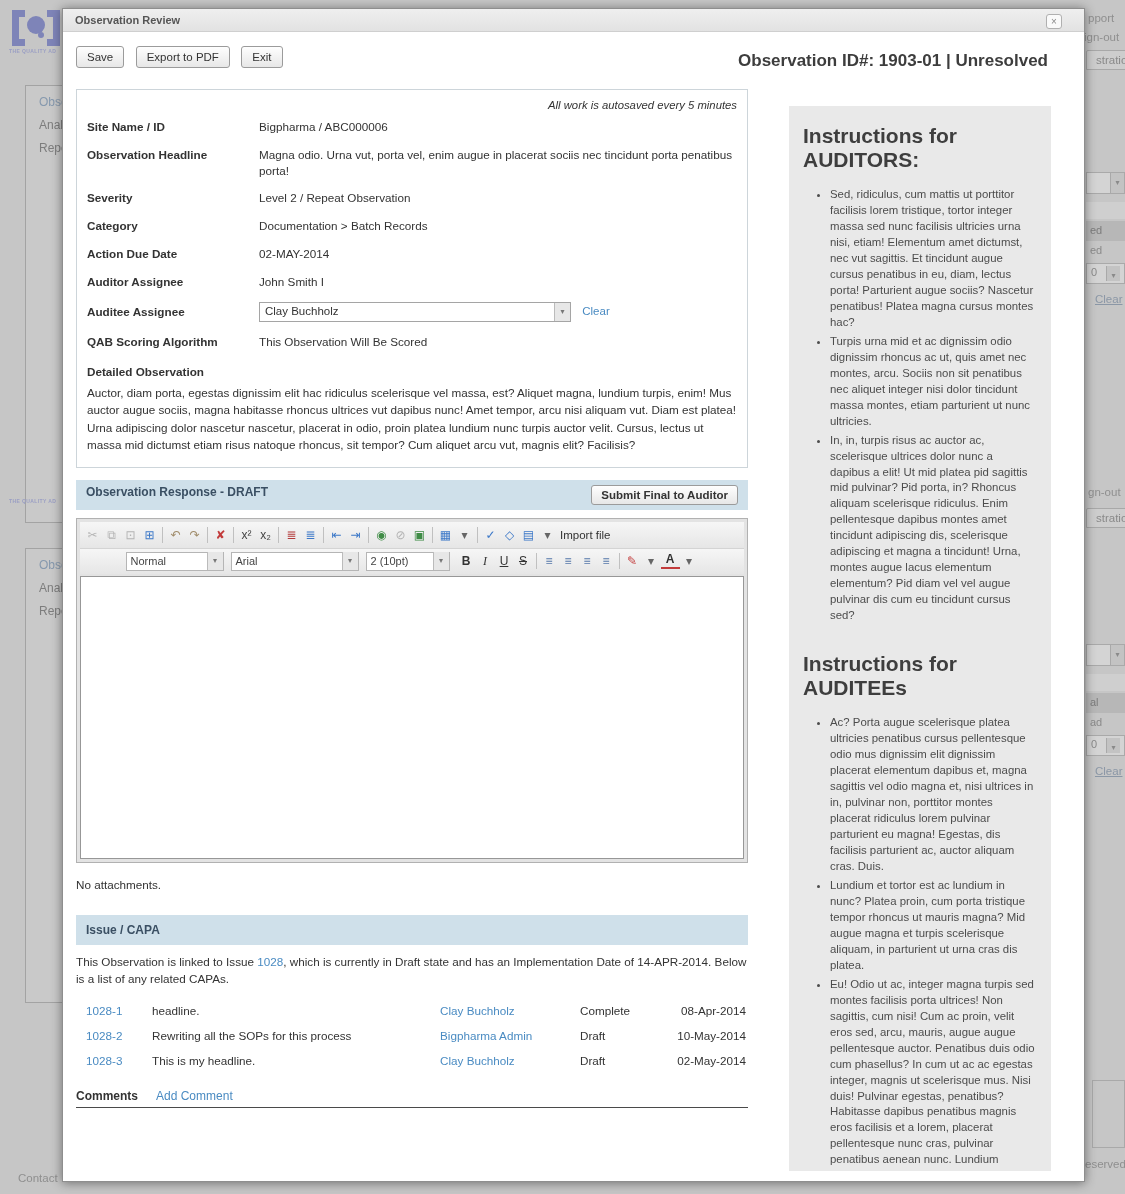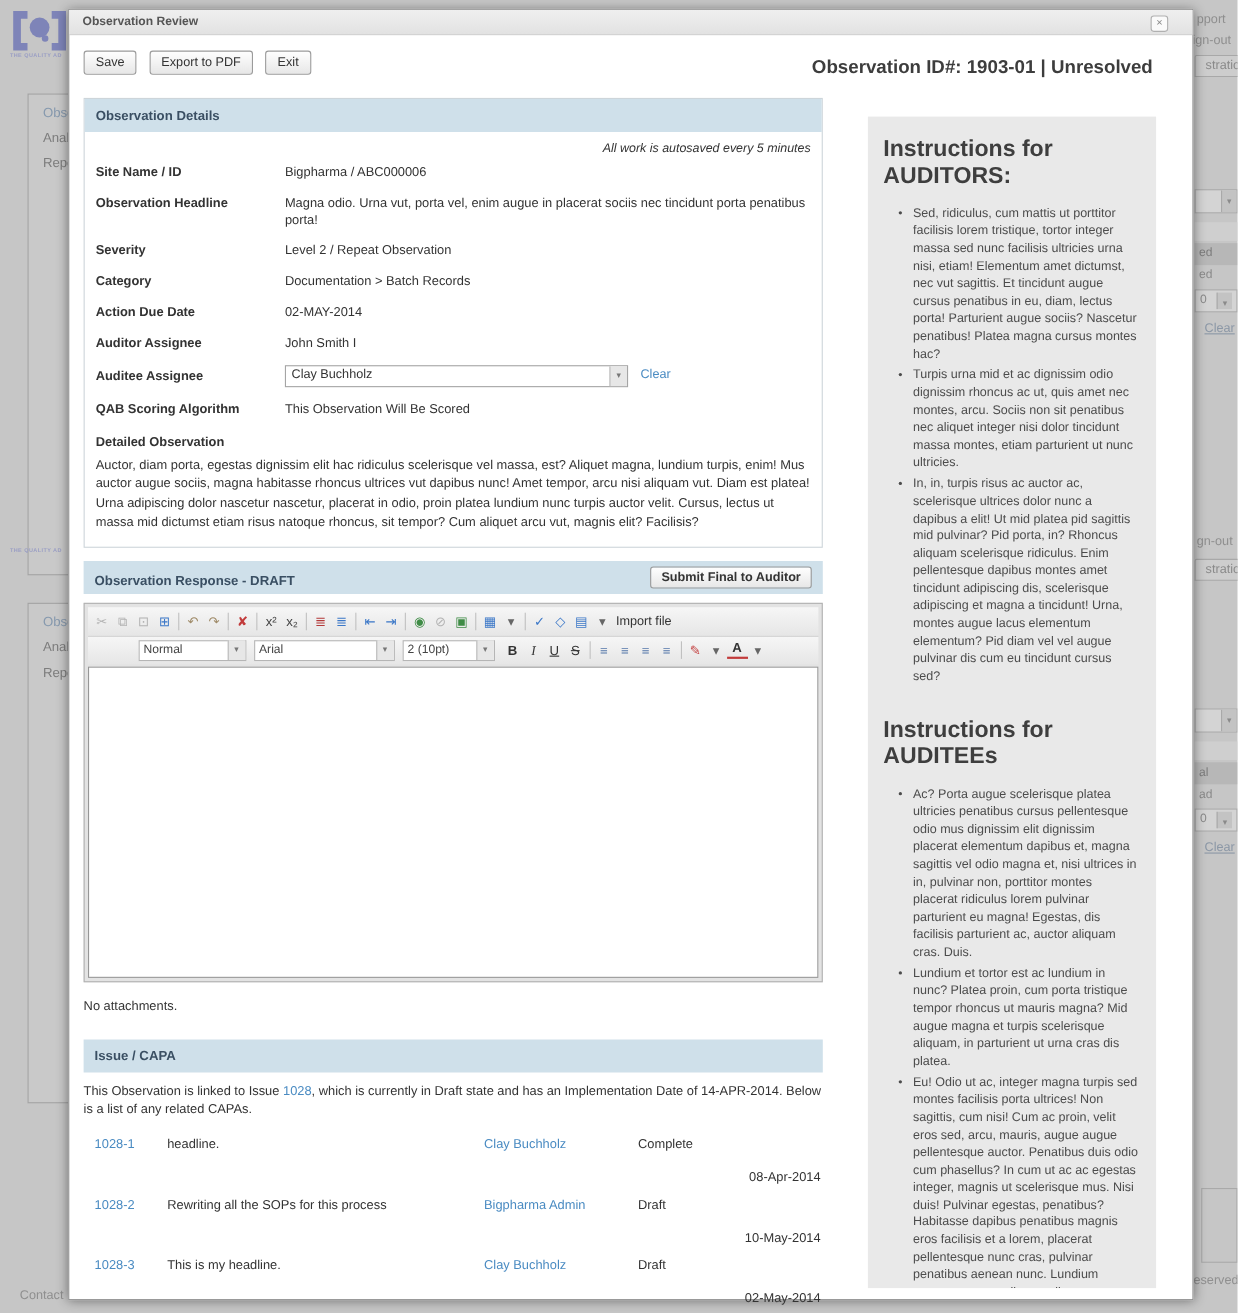--- a/index.html
+++ b/index.html
@@ -53,21 +53,21 @@
     border:1px solid #a5a5a5; background:#fff; height:20px; width:312px; font-size:11.5px;
   }
   .sel-text { padding-left:5px; }
   .sel-arrow { width:16px; height:18px; background:#e7e7e7; border-left:1px solid #bbb; text-align:center; font-size:8px; color:#777; line-height:18px; }
   .link { color:#4a8bc2; text-decoration:none; cursor:pointer; }
   .f-row.mid { align-items:center; }
   .clear-link { margin-left:8px; font-size:11.5px; }
   .det-label { font-weight:bold; font-size:11.7px; padding:10px 10px 2px; }
   .det-text { font-size:11.7px; line-height:1.46; padding:4px 10px 14px; }
 
-  .resp-hdr { display:flex; align-items:flex-end; justify-content:space-between; margin-top:12px; padding:5px 10px; }
+  .resp-hdr { display:flex; align-items:flex-start; justify-content:space-between; margin-top:12px; padding:5px 10px; }
   .resp-hdr .btn { margin:0; padding:3px 9px; }
 
   .editor { margin-top:8px; border:1px solid #b1b1b1; background:#e3e3e3; padding:3px; }
   .tb-row { display:flex; align-items:center; padding:2px 3px; height:26px; background:linear-gradient(#f6f6f6,#e6e6e6); }
   .tb-row.second { border-top:1px solid #d4d4d4;justify-content:center; }
   .tb-ic { min-width:19px; height:20px; text-align:center; line-height:20px; font-size:12px; cursor:pointer; }
   .tb-ic.b { font-weight:bold; }
   .tb-ic.i { font-style:italic; font-family:"Liberation Serif", serif; }
   .tb-ic.u { text-decoration:underline; }
   .tb-ic.s { text-decoration:line-through; }
@@ -82,21 +82,21 @@
   .editor-canvas { background:#fff; border:1px solid #979797; height:283px; margin-top:2px; }
 
   .rule-row { margin-top:20px; border-bottom:1px solid #4a4a4a; padding-bottom:4px; font-size:12px; display:flex; align-items:baseline; }
   .rule-row .lbl { font-weight:bold; margin-right:18px; }
   .no-attach { text-align:left; font-size:11.7px; margin:15px 0 24px; }
 
   .capa-hdr { margin-top:0; }
   .capa-intro { font-size:11.7px; line-height:1.5; padding:8px 0 6px; }
   .capa-table { margin-top:4px; }
   .capa-row { display:grid; grid-template-columns:66px 288px 140px 72px 1fr; padding:6px 0 6px 10px; font-size:11.7px; }
-  .capa-row .date { text-align:right; padding-right:2px;margin-top:30px; }
+  .capa-row .date { text-align:right; padding-right:2px; }
 
   .instructions {
     position:absolute; left:726px; top:97px; width:262px; bottom:10px;
     background:#e9e9e9; padding:18px 16px 10px 14px; overflow:hidden;
   }
   .instr-title { font-size:21px; font-weight:bold; color:#3e3e3e; line-height:1.12; margin:0 0 16px; }
   .instr-title.second { margin-top:28px; }
   .instructions ul { margin:0; padding-left:27px; font-size:11.4px; color:#4c4c4c; line-height:1.4; }
   .instructions li { margin-bottom:3px; }
 </style>
@@ -167,21 +167,20 @@
 
   <div class="left-col">
 
     <div class="btn-row">
       <span class="btn">Save</span>
       <span class="btn">Export to PDF</span>
       <span class="btn">Exit</span>
     </div>
 
     <div class="details-box">
-      <div class="sec-hdr">Observation Details</div>
       <div class="autosave">All work is autosaved every 5 minutes</div>
 
       <div class="f-row">
         <div class="f-label">Site Name / ID</div>
         <div class="f-value">Bigpharma / ABC000006</div>
       </div>
       <div class="f-row">
         <div class="f-label">Observation Headline</div>
         <div class="f-value">Magna odio. Urna vut, porta vel, enim augue in placerat sociis nec tincidunt porta penatibus porta!</div>
       </div>

